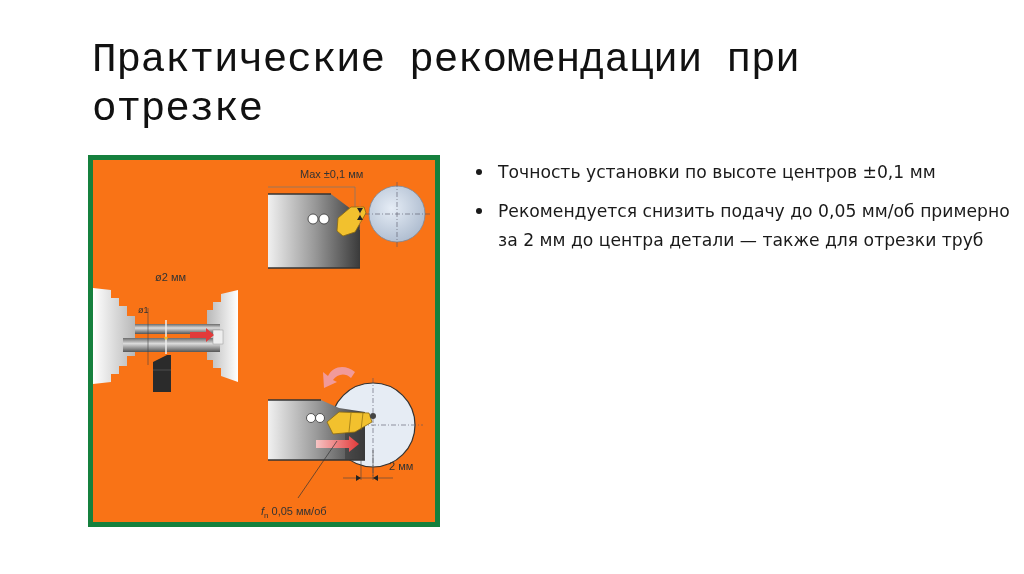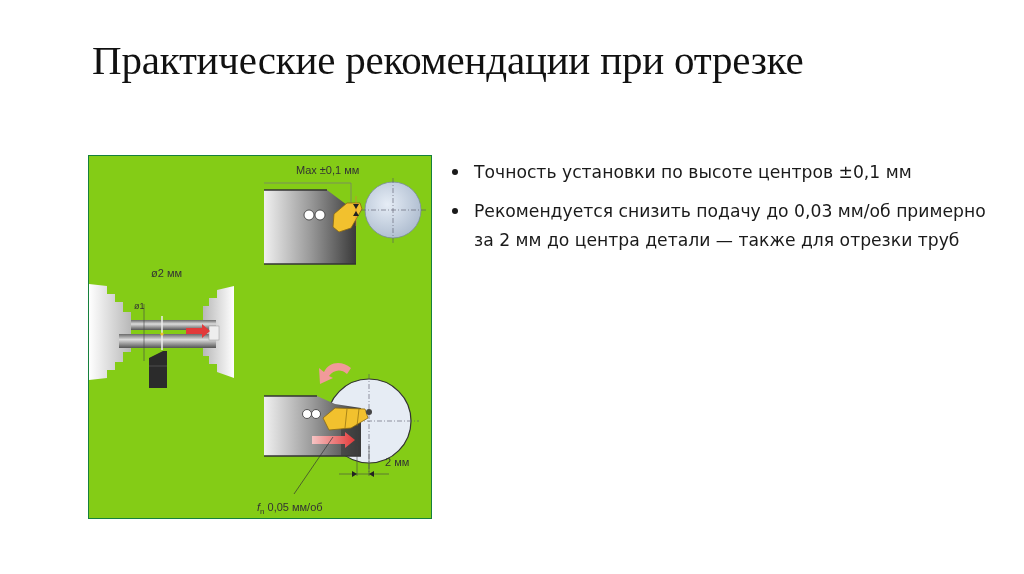--- a/index.html
+++ b/index.html
@@ -2,30 +2,30 @@
 <html><head>
 <meta charset="utf-8">
 <style>
   html, body { margin: 0; padding: 0; }
   body {
     width: 1024px; height: 574px; background: #ffffff; position: relative; overflow: hidden;
     font-family: "Liberation Sans", sans-serif; color: #000;
   }
   .slide-title {
     position: absolute; left: 92px; top: 36px; width: 720px;
-    font-family: Liberation Serif, serif; font-size: 41px; line-height: 49px;
+    font-family: Liberation Mono, monospace; font-size: 41px; line-height: 49px;
     color: #111; font-weight: normal; margin: 0; letter-spacing: -0.2px;
   }
   .figure {
     position: absolute; left: 88px; top: 155px; width: 342px; height: 362px;
-    background: #84cc16; border: 1px solid #15803d;
+    background: #f97316; border: 5px solid #15803d;
   }
   .figure svg { position: absolute; left: 0; top: 0; }
   .bullets {
-    position: absolute; left: 452px; top: 158px; width: 540px;
+    position: absolute; left: 476px; top: 158px; width: 540px;
     list-style: none; margin: 0; padding: 0;
     font-family: "DejaVu Sans", sans-serif; font-size: 17.2px; line-height: 29px; color: #1a1a1a;
   }
   .bullets li { position: relative; padding-left: 22px; margin-bottom: 10px; }
   .bullets li .dot {
     position: absolute; left: 0; top: 11px; width: 6px; height: 6px; border-radius: 50%; background: #1a1a1a;
   }
   .fig-label { font-family: "Liberation Sans", sans-serif; font-size: 11px; fill: #333; }
 </style>
 </head>
@@ -121,14 +121,14 @@
       <path d="M285 315 L280 318 L285 321 Z" fill="#222"></path>
       <text class="fig-label" x="296" y="310">2 мм</text>
       <line x1="244" y1="281" x2="205" y2="338" stroke="#333" stroke-width="0.7"></line>
       <text x="168" y="355" font-family="Liberation Sans, sans-serif" font-size="11" fill="#333"><tspan font-style="italic">f</tspan><tspan font-size="8" dy="3">n</tspan><tspan dy="-3" dx="3">0,05 мм/об</tspan></text>
     </g>
   </svg>
 </div>
 
 <ul class="bullets">
   <li><span class="dot"></span><span>Точность установки по высоте центров ±0,1 мм</span></li>
-  <li><span class="dot"></span><span>Рекомендуется снизить подачу до 0,03 мм/об примерно за 2 мм до центра детали — также для отрезки труб</span></li>
+  <li><span class="dot"></span><span>Рекомендуется снизить подачу до 0,05 мм/об примерно за 2 мм до центра детали — также для отрезки труб</span></li>
 </ul>
 
 </body></html>

